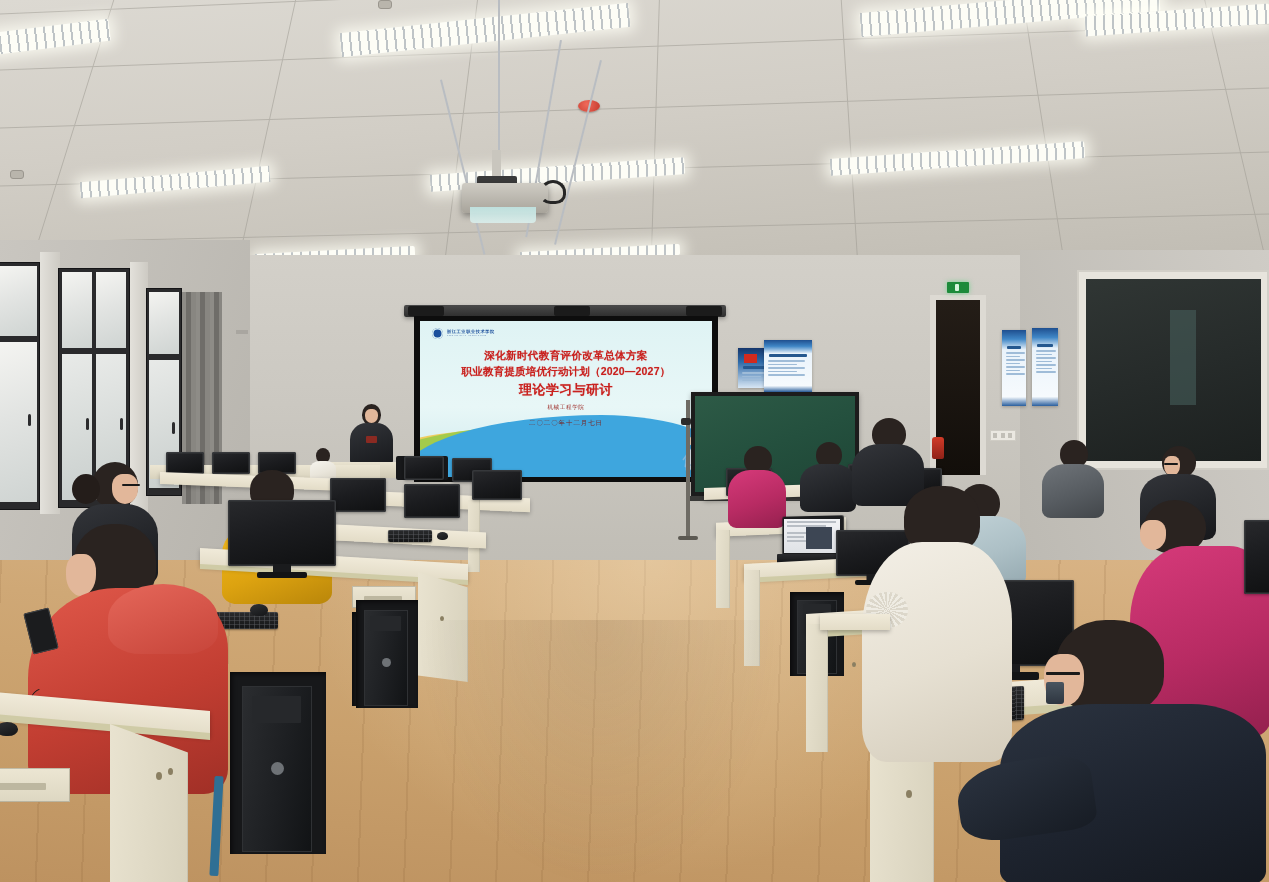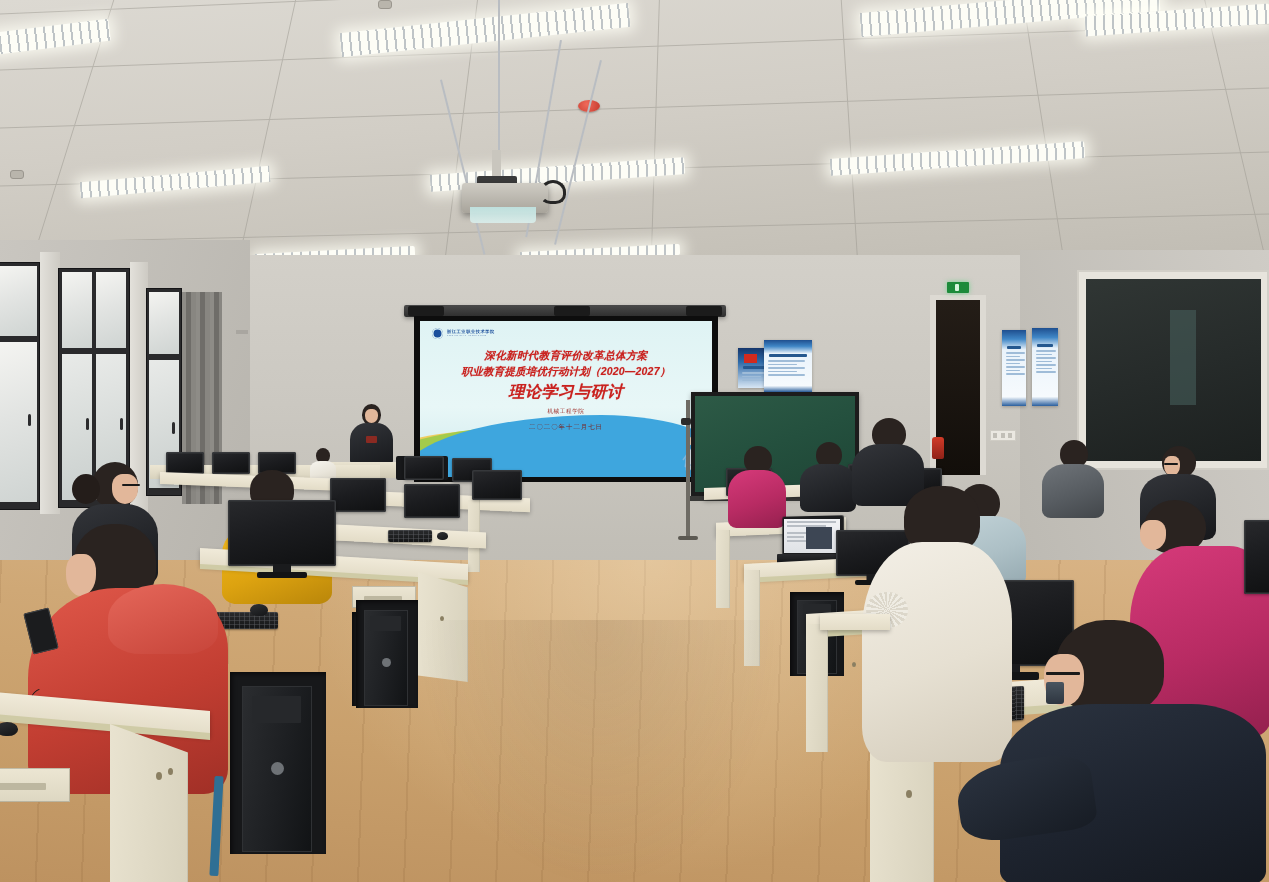--- a/index.html
+++ b/index.html
@@ -182,25 +182,24 @@
   #slide-logo .words b {
     font-size:4.2px; color:#1b4f9c; letter-spacing:.6px; font-weight:700; line-height:1;
   }
   #slide-logo .words i {
     font-size:2.4px; color:#5a7fb5; letter-spacing:.7px; font-style:normal; line-height:1;
   }
   #slide-text { position:absolute; left:0; top:26px; width:100%; text-align:center; }
   #slide-text .l1, #slide-text .l2, #slide-text .l3 {
     color:#c9211e; font-weight:700; line-height:1.55;
     text-shadow:0 0 1px rgba(201,33,30,.4);
-    font-style:italic;
   }
   #slide-text .l1 { font-size:10.5px; letter-spacing:.4px; }
   #slide-text .l2 { font-size:10.5px; letter-spacing:.2px; }
-  #slide-text .l3 { font-size:16px; letter-spacing:.4px; }
+  #slide-text .l3 { font-size:13px; letter-spacing:.4px; }
   #slide-text .l4 { font-size:5.6px; color:#9c2a26; margin-top:4px; letter-spacing:.6px; }
   #slide-text .l5 { font-size:6.4px; color:#7a2320; margin-top:7px; letter-spacing:1px; }
 
   
   #chalkboard-frame {
     left:691px; top:392px; width:168px; height:104px;
     background:#1c1c1c; padding:4px;
     box-shadow:0 2px 5px rgba(0,0,0,.3);
   }
   #chalkboard {

